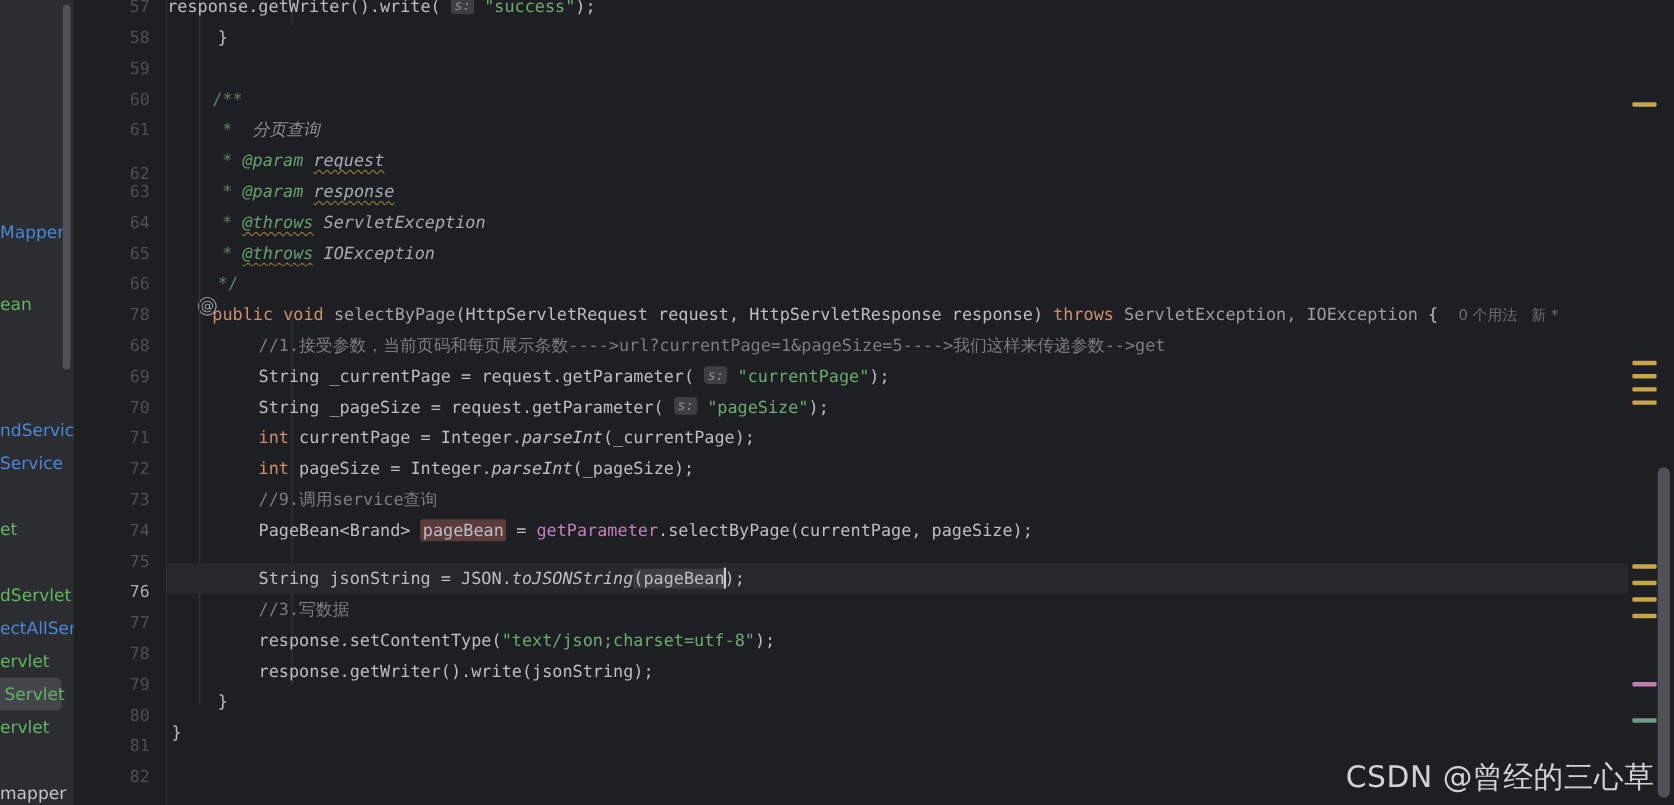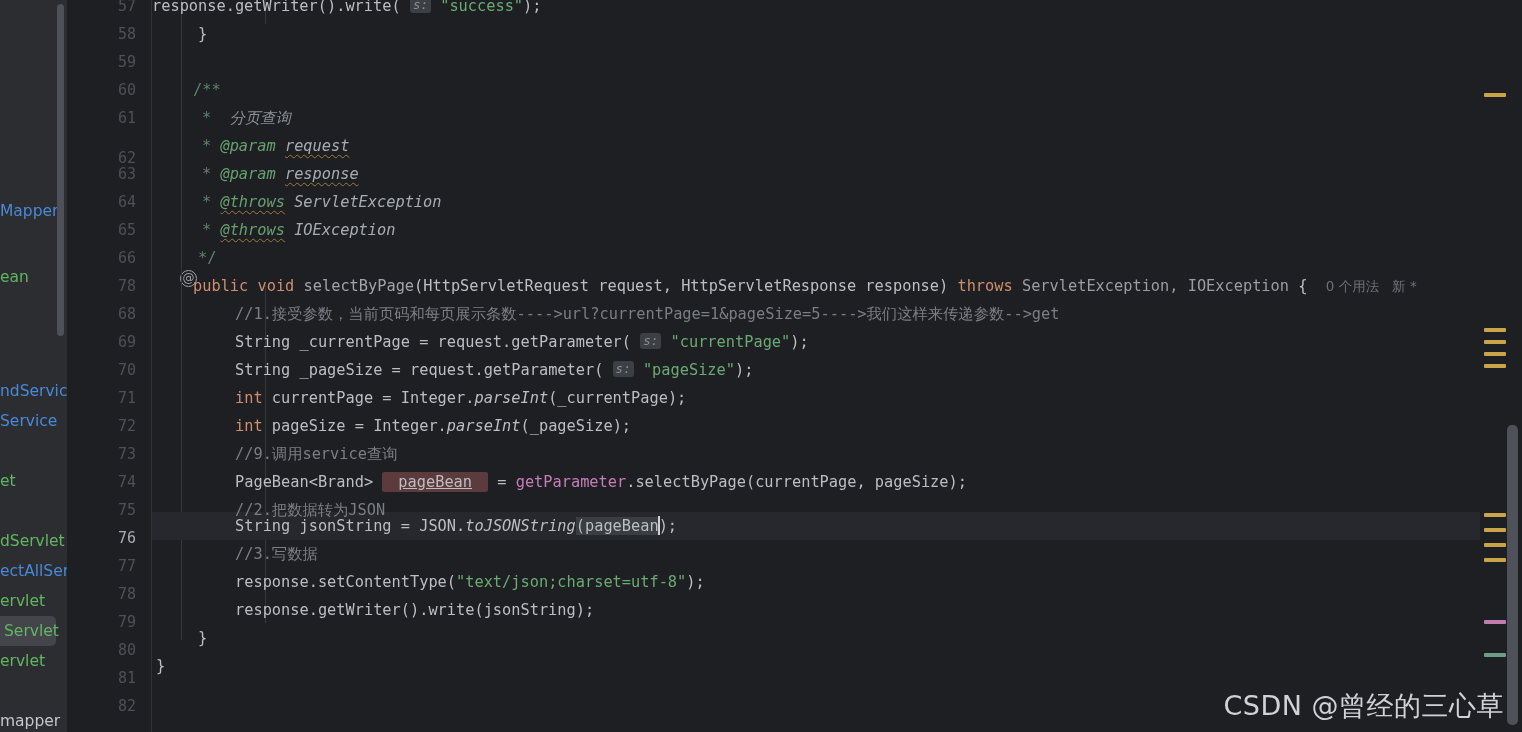--- a/index.html
+++ b/index.html
@@ -170,22 +170,21 @@
     padding: 0 3px;
     line-height: 16px;
     vertical-align: 2px;
     font-family: "DejaVu Sans Mono", monospace;
   }
 
   
   .hl-write {
     background: #5b3b3b;
     border-radius: 2px;
-    padding: 1px 16px;
-    text-decoration: underline;
+    padding: 1px 2px;
   }
   
   .hl-sel {
     background: #3a3d42;
   }
   
   .caret {
     display: inline-block;
     width: 2px; height: 19px;
     background: #cdd0d5;
@@ -331,21 +330,20 @@
       <div class="line" style="top:384px; padding-left:83px;"><span class="t-kw">int</span><span class="t-plain"> currentPage = Integer.</span><span class="t-static">parseInt</span><span class="t-plain">(_currentPage);</span></div>
 
       <div class="line" style="top:356px; padding-left:83px;"><span class="t-plain">String</span><span class="t-plain"> _pageSize = request.getParameter(</span> <span class="hint">s:</span> <span class="t-str">"pageSize"</span><span class="t-plain">);</span></div>
 
       <div class="line" style="top:412px; padding-left:83px;"><span class="t-kw">int</span><span class="t-plain"> pageSize = Integer.</span><span class="t-static">parseInt</span><span class="t-plain">(_pageSize);</span></div>
 
       <div class="line" style="top:440px; padding-left:83px;"><span class="t-cmt">//9.调用service查询</span></div>
 
       <div class="line" style="top:468px; padding-left:83px;"><span class="t-plain">PageBean&lt;Brand&gt; </span><span class="t-plain hl-write">pageBean</span><span class="t-plain"> = </span><span class="t-field">getParameter</span><span class="t-plain">.selectByPage(currentPage, pageSize);</span></div>
 
-      <div class="line" style="top:496px; padding-left:83px;"><span class="t-cmt">//2.把数据转为JSON</span></div>
 
       <div class="line" style="top:512px; padding-left:83px; background:transparent;"><span class="t-plain">String jsonString = JSON.</span><span class="t-static">toJSONString</span><span class="t-plain hl-sel">(pageBean</span><span class="caret"></span><span class="t-plain">);</span></div>
 
       <div class="line" style="top:540px; padding-left:83px;"><span class="t-cmt">//3.写数据</span></div>
 
       <div class="line" style="top:568px; padding-left:83px;"><span class="t-plain">response.setContentType(</span><span class="t-str">"text/json;charset=utf-8"</span><span class="t-plain">);</span></div>
 
       <div class="line" style="top:596px; padding-left:83px;"><span class="t-plain">response.getWriter().write(jsonString);</span></div>
 
       <div class="line" style="top:624px; padding-left:46px;"><span class="t-plain">}</span></div>

